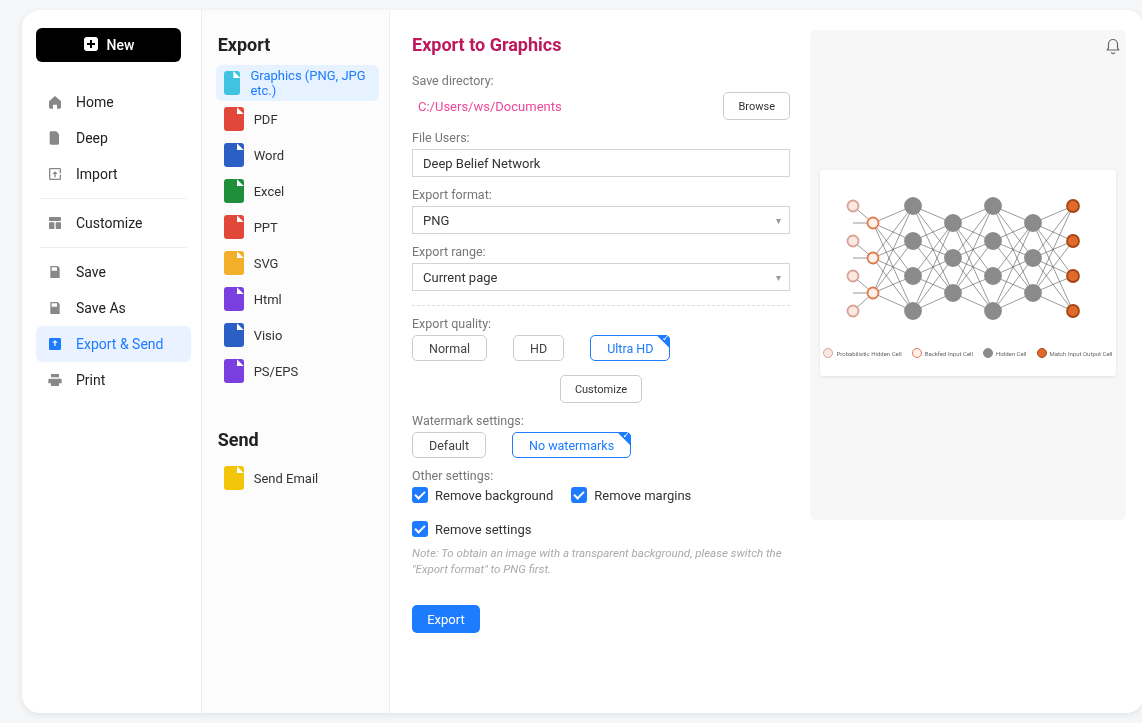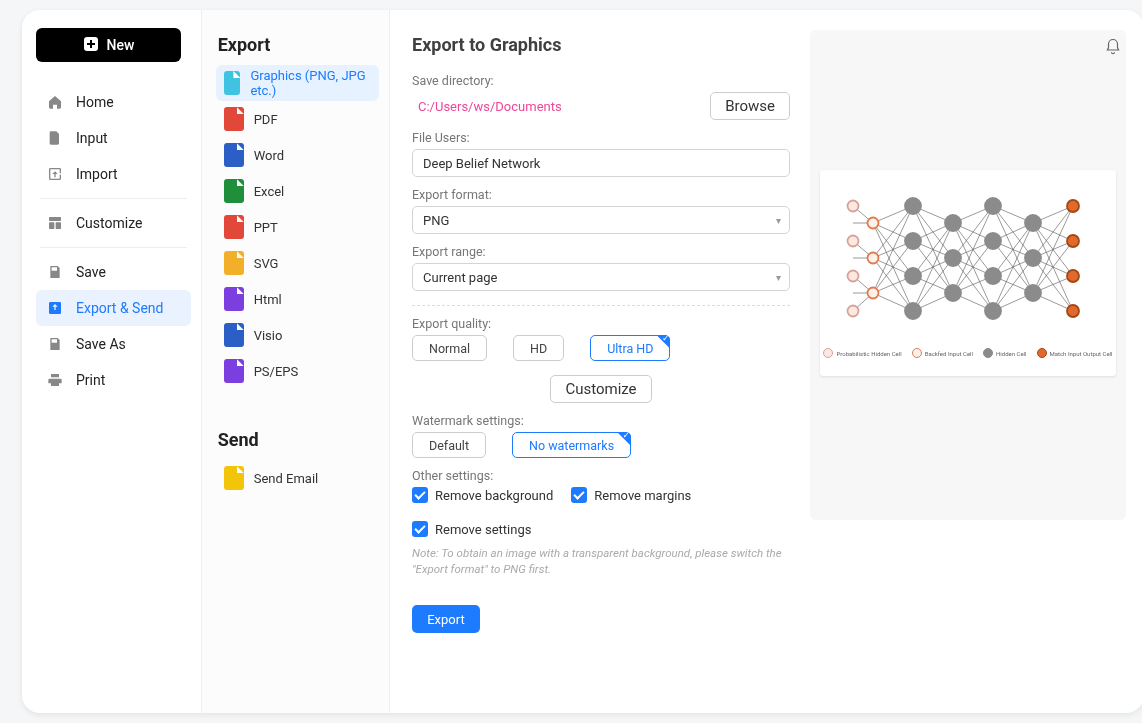--- a/index.html
+++ b/index.html
@@ -45,30 +45,30 @@
     width:20px; height:24px; border-radius:3px; position:relative;
     display:flex; align-items:center; justify-content:center;
   }
   .fmt-icon::after {
     content:""; position:absolute; top:0; right:0; width:7px; height:7px;
     background:#fff; clip-path:polygon(0 0,100% 100%,0 100%);
   }
   
   .main { flex:1; display:flex; }
   .form-area { width:420px; padding:20px 14px 0 22px; }
-  .page-title { font-size:18px; font-weight:700; color:#404040; margin:4px 0 18px; }
+  .page-title { font-size:18px; font-weight:700; color:#be185d; margin:4px 0 18px; }
   .lbl { font-size:12.5px; color:#777; margin:10px 0 4px; }
   .row { display:flex; align-items:center; gap:10px; }
   .path { font-size:13px; color:#ec4899; padding:4px 6px; }
   .btn-small {
     height:28px; padding:0 14px; border:1px solid #ccc; border-radius:5px;
-    background:#fff; font-size:15px; color:#333; cursor:pointer;
+    background:#fff; font-size:11px; color:#333; cursor:pointer;
   }
   .input, .select {
-    width:378px; height:28px; border:1px solid #d4d4d4; border-radius:5px;
+    width:378px; height:28px; border:1px solid #d4d4d4; border-radius:0;
     background:#fff; font-size:13px; color:#333; padding:0 10px; outline:none;
   }
   .select { position:relative; display:flex; align-items:center; cursor:pointer; }
   .select .caret { position:absolute; right:8px; top:50%; transform:translateY(-50%); color:#999; font-size:10px; }
   .dash-sep { border-top:1px dashed #ddd; margin:14px 0 8px; width:378px; }
   .chip-row { display:flex; gap:26px; }
   .chip {
     height:26px; padding:0 16px; border:1px solid #ccc; border-radius:5px;
     background:#fff; font-size:12.5px; color:#444; display:flex; align-items:center;
     cursor:pointer; position:relative;
@@ -140,21 +140,21 @@
             </svg>
           </span>
         <span>Home</span>
       </div>
       <div class="nav-item">
         <span class="nav-icon">
             <svg width="16" height="16" viewBox="0 0 24 24" fill="currentColor">
               <path d="M6 2h8l4 4v14a2 2 0 0 1-2 2H6a2 2 0 0 1-2-2V4a2 2 0 0 1 2-2z"></path>
             </svg>
           </span>
-        <span>Input</span>
+        <span>Deep</span>
       </div>
       <div class="nav-item">
         <span class="nav-icon">
             <svg width="16" height="16" viewBox="0 0 24 24" fill="currentColor">
               <path d="M5 3h14a2 2 0 0 1 2 2v6h-2V5H5v14h14v-6h2v6a2 2 0 0 1-2 2H5a2 2 0 0 1-2-2V5a2 2 0 0 1 2-2zm7 5 4 4h-3v5h-2v-5H8z"></path>
             </svg>
           </span>
         <span>Import</span>
       </div>
       <div class="nav-sep"></div>
@@ -170,35 +170,35 @@
       </div>
       <div class="nav-sep"></div>
       <div class="nav-item">
         <span class="nav-icon">
             <svg width="16" height="16" viewBox="0 0 24 24" fill="currentColor">
               <path d="M5 3h11l3 3v15H5zM7 5v5h8V5z"></path>
             </svg>
           </span>
         <span>Save</span>
       </div>
+      <div class="nav-item">
+        <span class="nav-icon">
+            <svg width="16" height="16" viewBox="0 0 24 24" fill="currentColor">
+              <path d="M5 3h11l3 3v15H5zM7 5v5h8V5z"></path>
+            </svg>
+          </span>
+        <span>Save As</span>
+      </div>
       <div class="nav-item active">
         <span class="nav-icon">
             <svg width="16" height="16" viewBox="0 0 24 24" fill="currentColor">
               <path d="M5 3h14a2 2 0 0 1 2 2v14a2 2 0 0 1-2 2H5a2 2 0 0 1-2-2V5a2 2 0 0 1 2-2zm7 3-4 4h3v5h2v-5h3z"></path>
             </svg>
           </span>
         <span>Export &amp; Send</span>
-      </div>
-      <div class="nav-item">
-        <span class="nav-icon">
-            <svg width="16" height="16" viewBox="0 0 24 24" fill="currentColor">
-              <path d="M5 3h11l3 3v15H5zM7 5v5h8V5z"></path>
-            </svg>
-          </span>
-        <span>Save As</span>
       </div>
       <div class="nav-item">
         <span class="nav-icon">
             <svg width="16" height="16" viewBox="0 0 24 24" fill="currentColor">
               <path d="M6 3h12v5H6zM4 10h16a2 2 0 0 1 2 2v5h-4v4H6v-4H2v-5a2 2 0 0 1 2-2zm4 8h8v3H8z"></path>
             </svg>
           </span>
         <span>Print</span>
       </div>
     </div>

